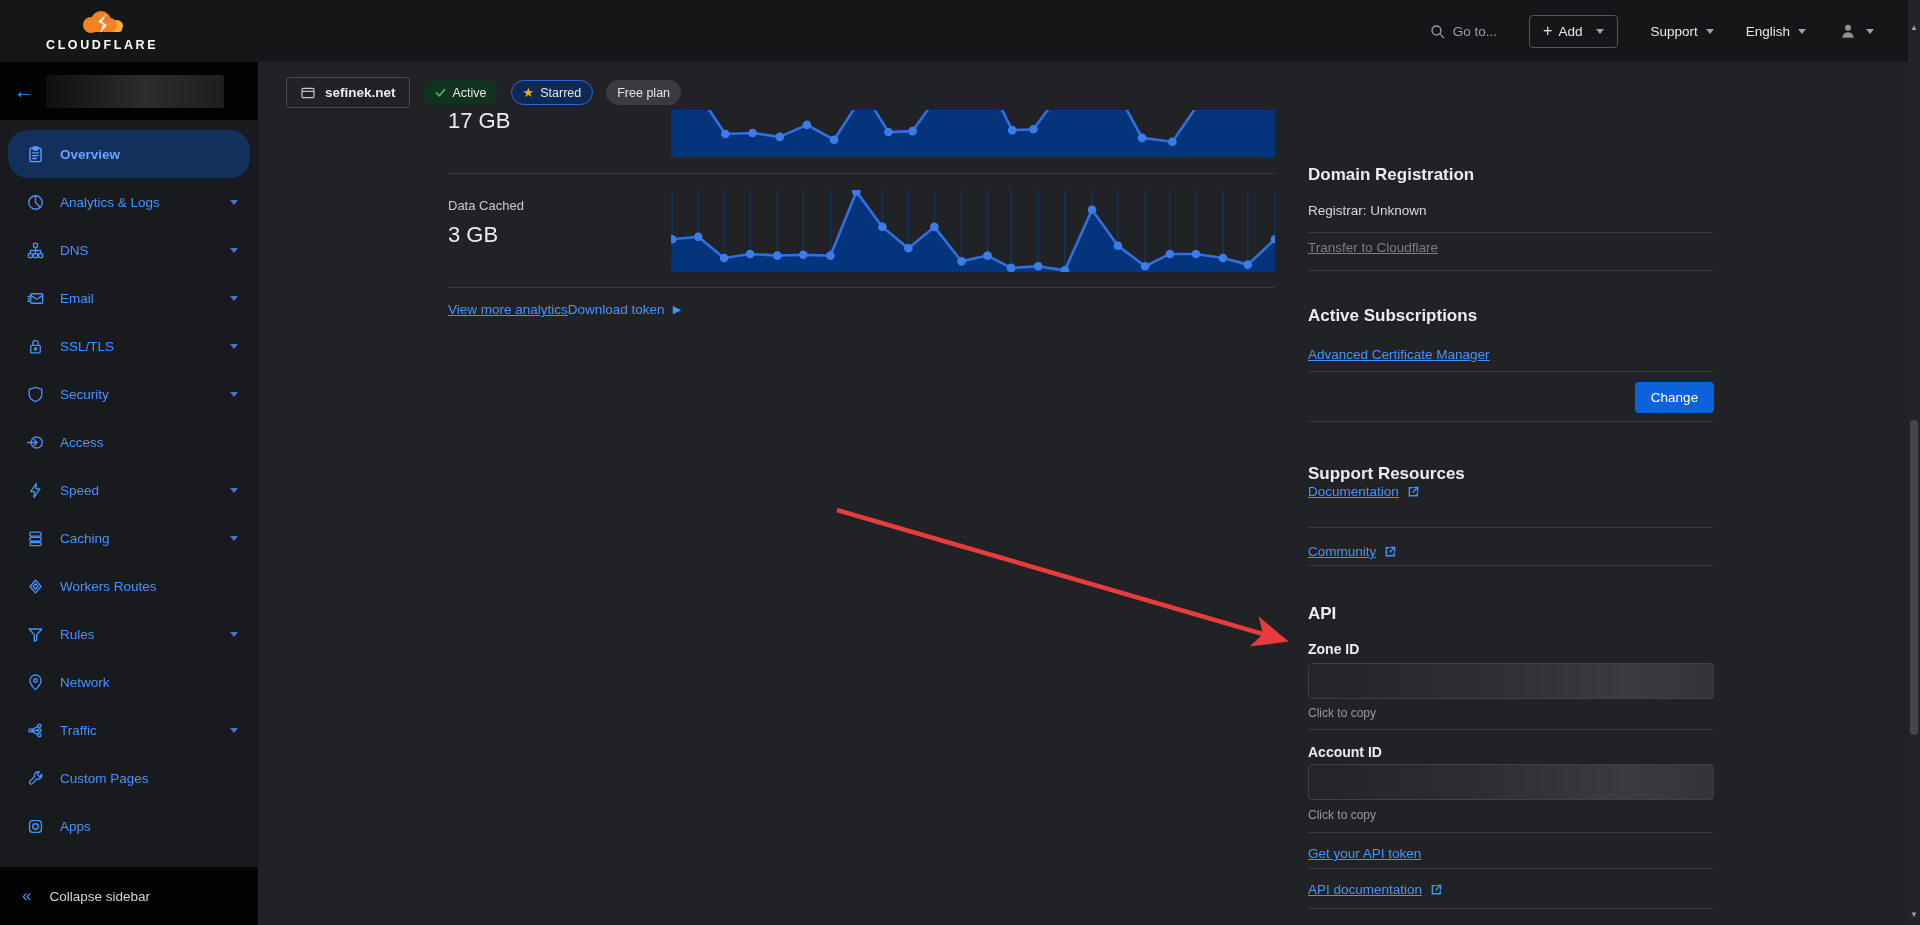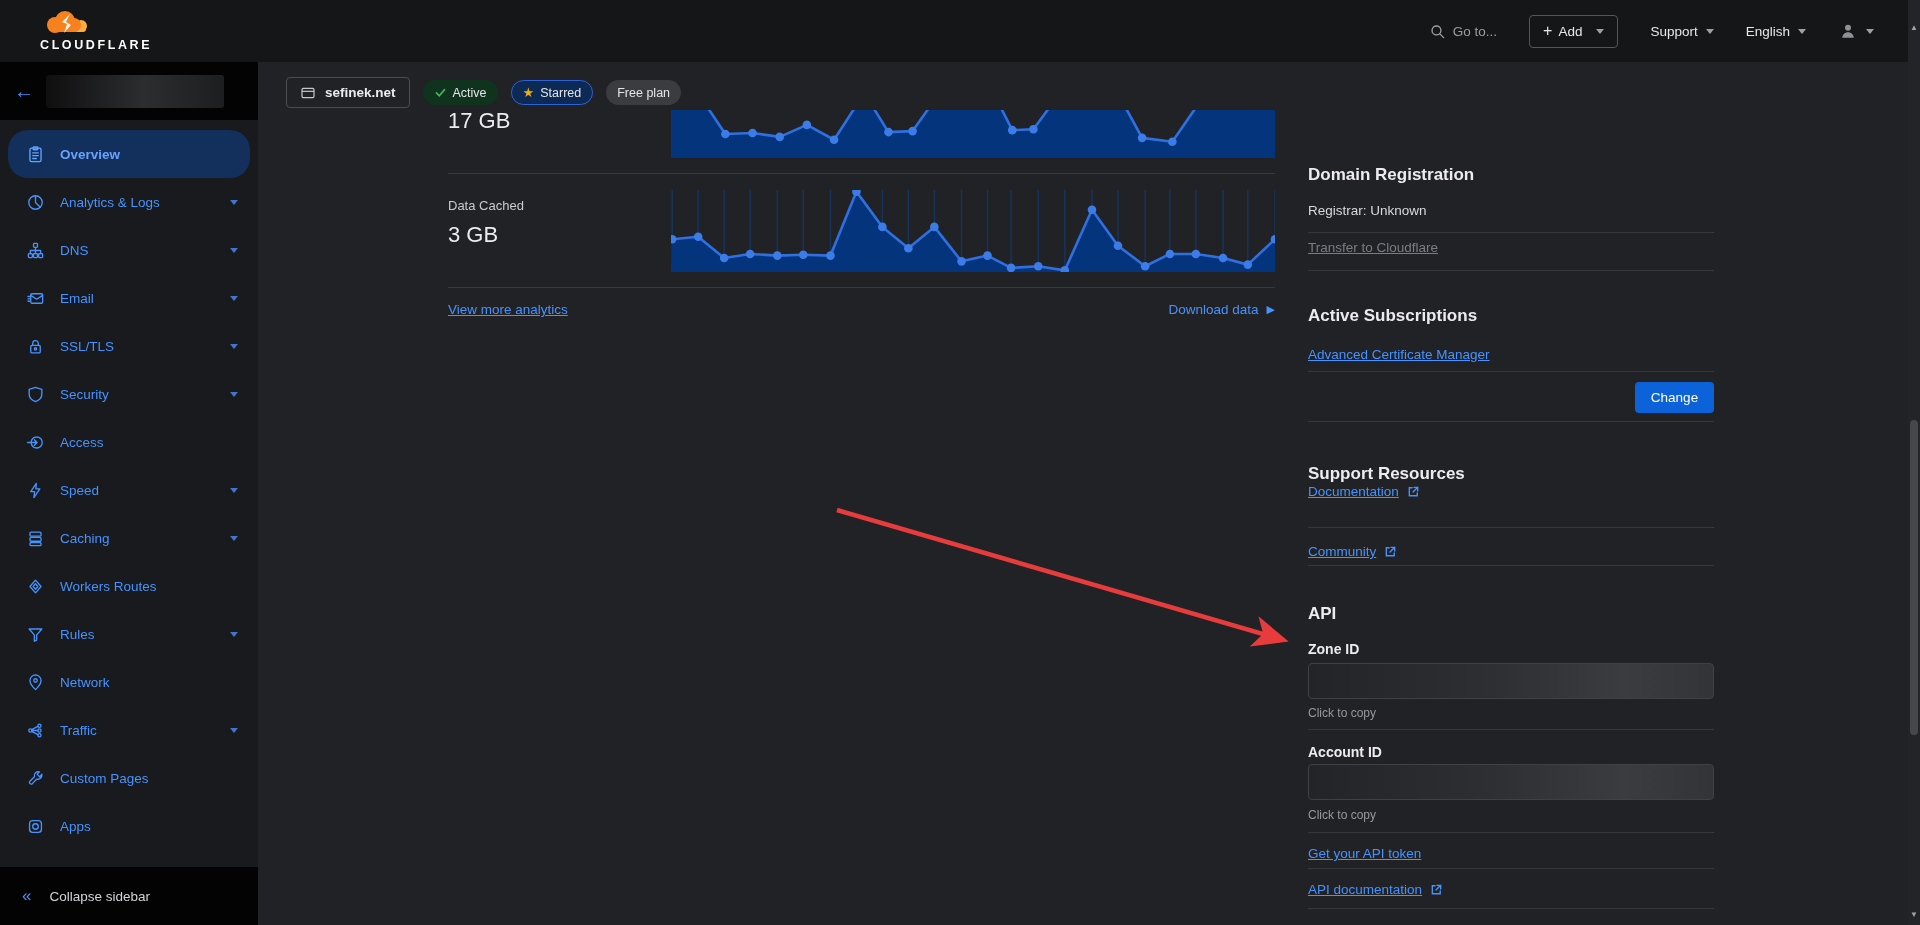--- a/index.html
+++ b/index.html
@@ -1,21 +1,21 @@
 <!DOCTYPE html>
 <html><head>
 <meta charset="utf-8">
 <style>
   *{margin:0;padding:0;box-sizing:border-box}
   html,body{width:1920px;height:925px;overflow:hidden}
   body{position:relative;background:#212226;font-family:"Liberation Sans",sans-serif;-webkit-font-smoothing:antialiased}
 
   
   .topbar{position:absolute;left:0;top:0;width:1908px;height:62px;background:#151618;display:flex;align-items:center;justify-content:space-between;padding:0 34px 0 20px;z-index:4}
-  .brand{display:flex;flex-direction:column;margin-left:20px;cursor:pointer}
+  .brand{display:flex;flex-direction:column;align-items:center;margin-left:26px;cursor:pointer}
   .brand-text{color:#fff;font-size:12.5px;font-weight:700;letter-spacing:2.6px;margin-top:1px}
   .top-right{display:flex;align-items:center;gap:32px}
   .goto{display:flex;align-items:center;gap:8px;color:#9b9ea3;font-size:13.5px;cursor:pointer}
   .add-btn{display:flex;align-items:center;border:1px solid #54565a;border-radius:4px;height:33px;padding:0 13px;color:#e6e7e9;font-size:13.5px;background:transparent;cursor:pointer;gap:6px}
   .plus{font-size:16px;color:#e6e7e9;font-weight:400}
   .top-link{display:flex;align-items:center;color:#e6e7e9;font-size:13.5px;cursor:pointer}
   .caret{display:inline-block;width:0;height:0;border-left:4.5px solid transparent;border-right:4.5px solid transparent;border-top:5.5px solid #9ea1a6;margin-left:8px}
 
   
   .scrollbar{position:absolute;right:0;top:0;width:12px;height:925px;background:#232428;z-index:6}
@@ -48,21 +48,21 @@
   .pill.starred{background:#0d2a55;border:1px solid #2d62d9}
   .pill.free{background:#3a3c3f;cursor:default}
   .star-glyph{color:#eeb014;font-size:13px;line-height:1}
 
   .stat-label{position:absolute;left:190px;top:136px;color:#c9cbcf;font-size:13px}
   .stat-value{position:absolute;left:190px;color:#ececee;font-size:22px;font-weight:400}
   .clip-top{height:27px;overflow:hidden}
   .clip-top span{display:block;margin-top:-4px}
   .chart-box{position:absolute;left:413px}
   .divider-h{position:absolute;left:190px;width:827px;height:1px;background:#383a3e}
-  .links-row{position:absolute;left:190px;top:240px;width:827px;display:flex;justify-content:space-between;align-items:center}
+  .links-row{position:absolute;left:190px;top:240px;width:827px;display:flex;justify-content:flex-start;align-items:center}
   .link{color:#4693ff;font-size:13.5px;text-decoration:underline;cursor:pointer}
   .dl-link{color:#4693ff;font-size:13.5px;text-decoration:none;display:flex;align-items:center;gap:8px;cursor:pointer}
   .play-glyph{font-size:11px;color:#4693ff}
 
   .arrow-svg{position:absolute;left:560px;top:430px;pointer-events:none}
 
   
   .right-panel{position:absolute;left:1050px;top:0;width:406px;height:100%}
   .rp-h{position:absolute;color:#ececee;font-size:17px;font-weight:700}
   .rp-text{position:absolute;color:#d8d9db;font-size:13.5px}
@@ -415,21 +415,21 @@
       <circle cx="552.056" cy="68.06" r="4.3" fill="#3b7ce8"></circle>
       <circle cx="576.8199999999999" cy="74.62" r="4.3" fill="#3b7ce8"></circle>
       <circle cx="604" cy="49.199999999999996" r="4.3" fill="#3b7ce8"></circle>
     </svg>
 
   <div class="divider-h" style="top:225px"></div>
 
   <div class="links-row">
     <span class="link">View more analytics</span>
     <span class="dl-link">
-      <span>Download data</span>
+      <span>Download token</span>
       <span class="play-glyph">▶</span>
     </span>
   </div>
 
   <svg class="arrow-svg" width="500" height="170">
     <defs>
       <marker id="ah" markerWidth="9" markerHeight="8" refX="6.5" refY="4" orient="auto">
         <path d="M0.5 0.5L8.5 4L0.5 7.5L2.6 4z" fill="#e83c3c"></path>
       </marker>
     </defs>

